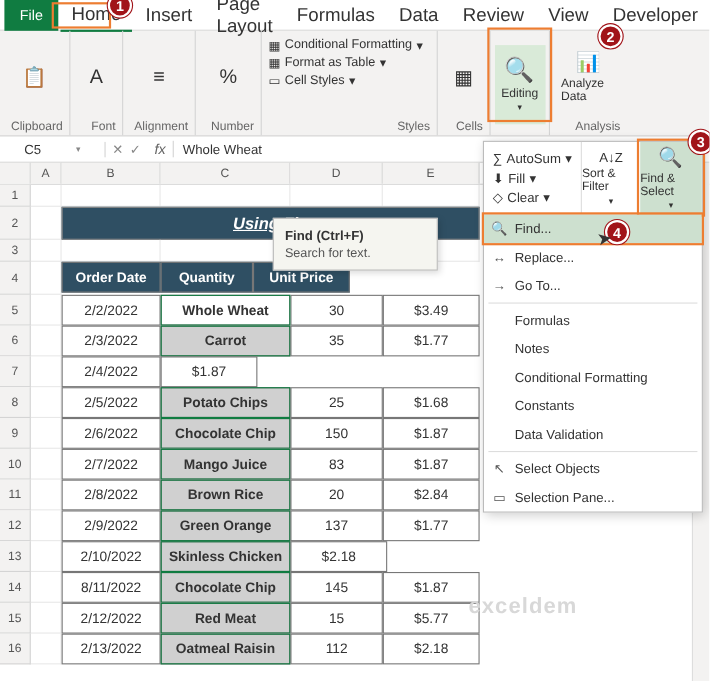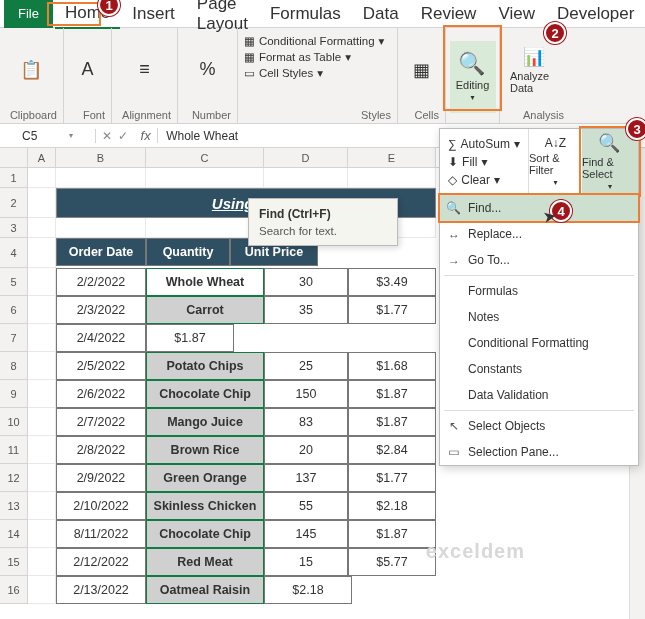--- a/index.html
+++ b/index.html
@@ -289,21 +289,20 @@
     <div class="tbl-cell wB">2/9/2022</div>
     <div class="tbl-cell wC bold sel  selC-col">Green Orange</div>
     <div class="tbl-cell wD">137</div>
     <div class="tbl-cell wE">$1.77</div>
       </div>
       <div class="row">
         <div class="rowh" style="height:28px">13</div>
     <div class="cell colA" style="height:28px"></div>
     <div class="tbl-cell wB">2/10/2022</div>
     <div class="tbl-cell wC bold sel  selC-col">Skinless Chicken</div>
-    <div class="tbl-cell wD">55</div>
     <div class="tbl-cell wE">$2.18</div>
       </div>
       <div class="row">
         <div class="rowh" style="height:28px">14</div>
     <div class="cell colA" style="height:28px"></div>
     <div class="tbl-cell wB">8/11/2022</div>
     <div class="tbl-cell wC bold sel  selC-col">Chocolate Chip</div>
     <div class="tbl-cell wD">145</div>
     <div class="tbl-cell wE">$1.87</div>
       </div>
@@ -313,20 +312,21 @@
     <div class="tbl-cell wB">2/12/2022</div>
     <div class="tbl-cell wC bold sel  selC-col">Red Meat</div>
     <div class="tbl-cell wD">15</div>
     <div class="tbl-cell wE">$5.77</div>
       </div>
       <div class="row">
         <div class="rowh" style="height:28px">16</div>
     <div class="cell colA" style="height:28px"></div>
     <div class="tbl-cell wB">2/13/2022</div>
     <div class="tbl-cell wC bold sel  selC-col">Oatmeal Raisin</div>
+    <div class="tbl-cell wD">112</div>
     <div class="tbl-cell wE">$2.18</div>
       </div>
     </div>
 </div>
 
 <div class="tooltip">
   <div class="tt-title">Find (Ctrl+F)</div>
   <div class="tt-body">Search for text.</div>
 </div>
 

